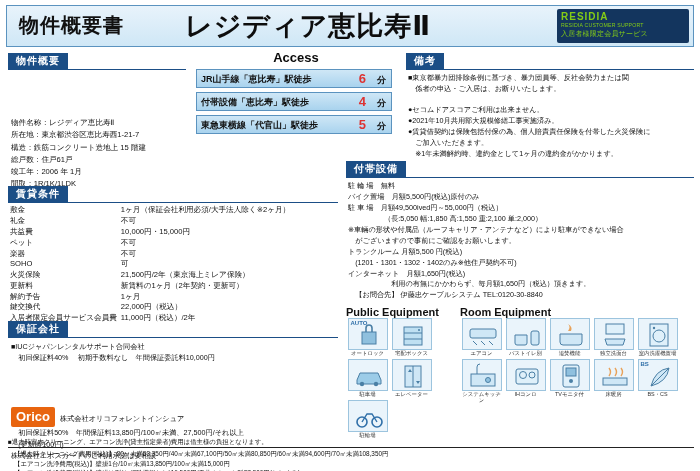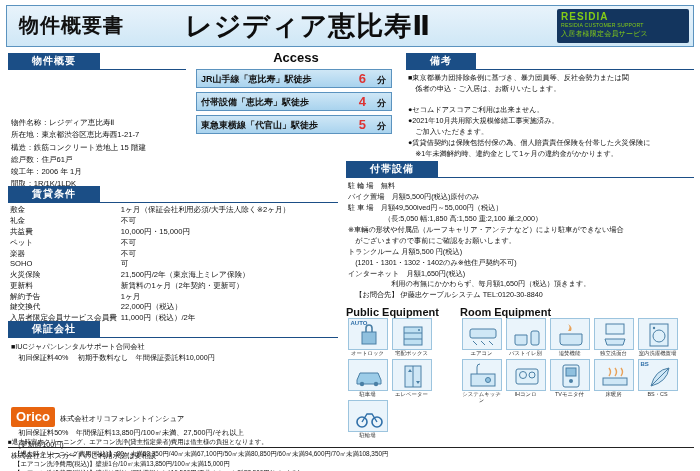--- a/index.html
+++ b/index.html
@@ -34,21 +34,21 @@
     background:#13355e; color:#84cc16; border-radius:2px;
     padding:2px 4px;
   }
   .hdr-logo .l1 { font-size:10px; font-weight:bold; letter-spacing:1px; }
   .hdr-logo .l2 { font-size:5.2px; letter-spacing:0.2px; }
   .hdr-logo .l3 { font-size:7px; letter-spacing:0.2px; margin-top:1px; }
 
   
   .sec-label {
     background:#1b4e86; color:#fff; font-size:10px; font-weight:bold;
-    padding:1px 24px; display:inline-block; letter-spacing:1px;
+    padding:1px 8px; display:inline-block; letter-spacing:1px;
   }
   .sec-box { position:absolute; }
   .rule { border-top:1px solid #1b4e86; }
 
   
   #outline { left:8px; top:50px; width:178px; }
   #outline .body { font-size:7.6px; line-height:1.62; padding:3px 2px 0 3px;margin-top:44px; }
   #outline .body div { white-space:nowrap; }
 
   
@@ -154,22 +154,22 @@
 
   <div class="sec-box" id="remarks">
     <span class="sec-label">備考</span>
     <div class="rule"></div>
     <div class="body">
       <div>■東京都暴力団排除条例に基づき、暴力団員等、反社会勢力または関</div>
       <div>　係者の申込・ご入居は、お断りいたします。</div>
       <div>&nbsp;</div>
       <div>●セコムドアスコアご利用は出来ません。</div>
       <div>●2021年10月共用部大規模修繕工事実施済み。</div>
+      <div>●賃貸借契約は保険包括付保の為、個人賠責責任保険を付帯した火災保険に</div>
       <div>　ご加入いただきます。</div>
-      <div>●賃貸借契約は保険包括付保の為、個人賠責責任保険を付帯した火災保険に</div>
       <div>　※1年未満解約時、違約金として1ヶ月の違約金がかかります。</div>
     </div>
   </div>
 
   <div class="sec-box" id="terms">
     <span class="sec-label">賃貸条件</span>
     <div class="rule"></div>
     <table>
       <tbody>
           <tr>

